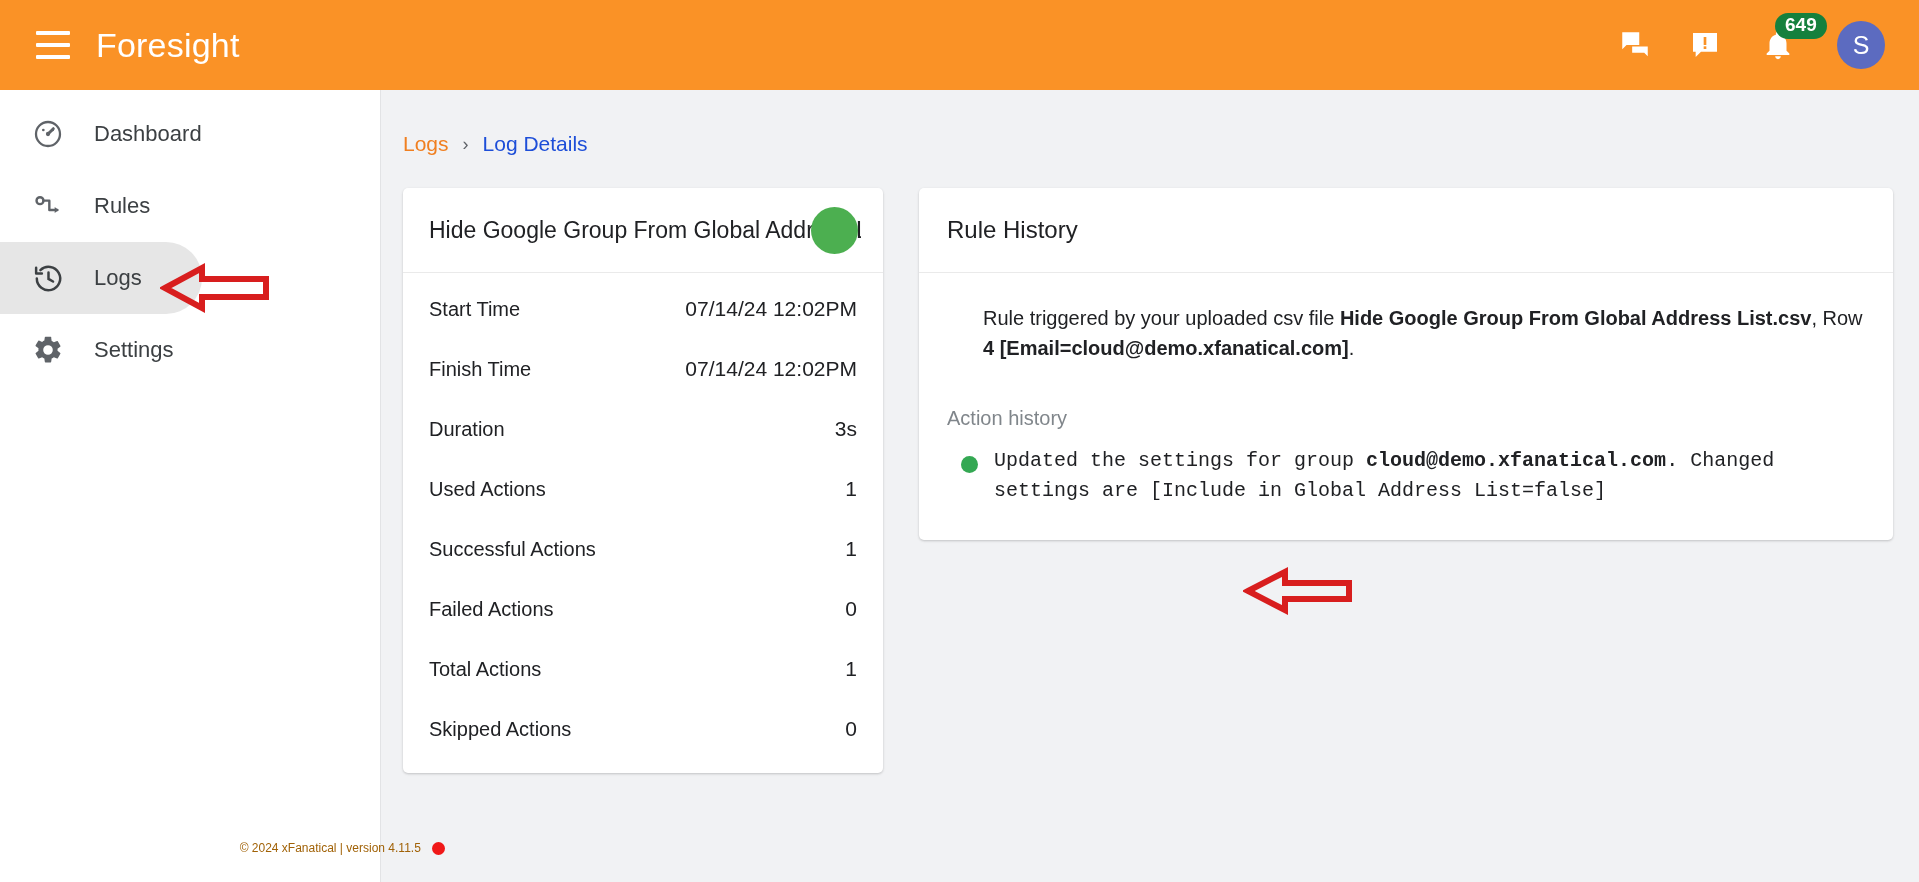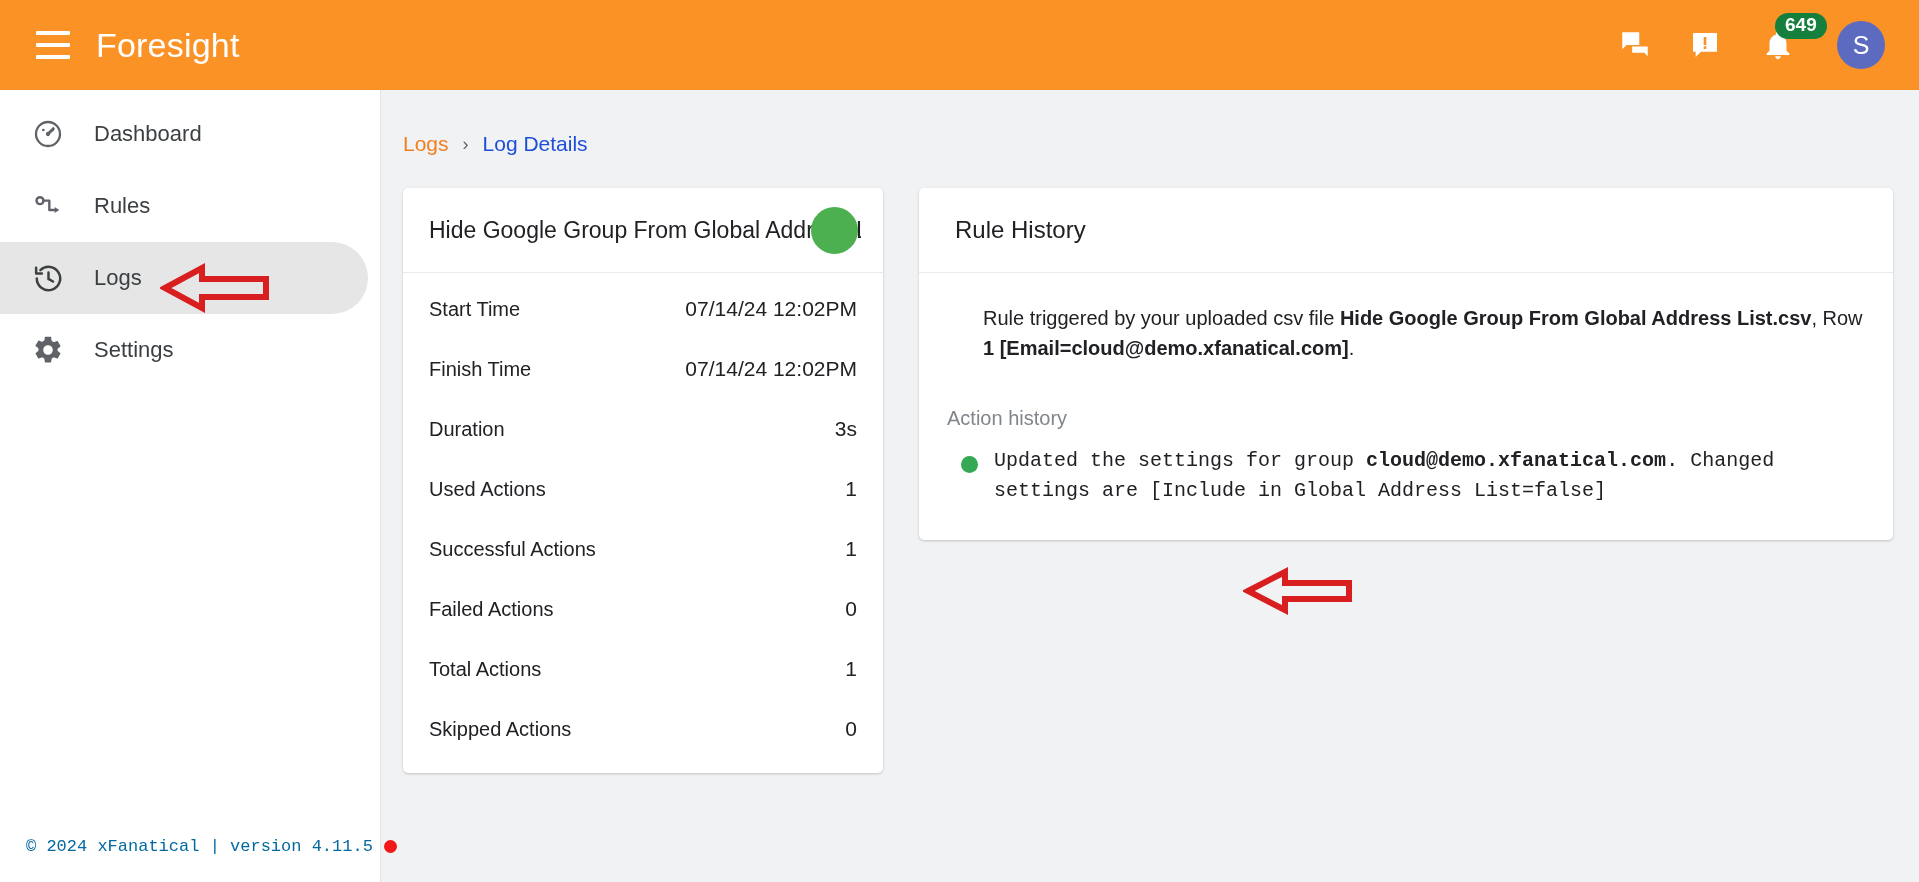--- a/index.html
+++ b/index.html
@@ -52,42 +52,42 @@
   }
 
   
   .body-row { flex: 1 1 auto; display: flex; min-height: 0; position: relative; }
 
   
   .sidebar {
     width: 381px; min-width: 381px;
     background: #ffffff;
     border-right: 1px solid #E2E3E5;
-    display: flex; flex-direction: column;
+    display: flex; flex-direction: row;
     position: relative;
   }
   .nav { padding-top: 8px; }
   .nav-item {
     display: flex; align-items: center;
     height: 72px; padding-left: 22px;
     cursor: pointer; position: relative;
     border-top-right-radius: 36px; border-bottom-right-radius: 36px;
     margin-right: 12px;
   }
   .nav-item.active { background: #E6E6E6; }
   .nav-ico {
     width: 52px; min-width: 52px; display: flex; align-items: center; justify-content: center;
     color: #5F6368;
   }
   .nav-label {
     font-size: 22px; color: #3C4043; margin-left: 20px; white-space: nowrap;
   }
   .sidebar-foot { margin-top: auto; padding: 0 0 26px 26px; }
   .foot-text {
-    font-size: 17px; color: #0369a1; display: inline-flex; align-items: center; white-space: nowrap; font-family: Liberation Mono, monospace;
+    font-size: 12px; color: #a16207; display: inline-flex; align-items: center; white-space: nowrap;
   }
   .foot-dot {
     width: 13px; height: 13px; border-radius: 50%; background: #F01818;
     display: inline-block; margin-left: 11px;
   }
 
   
   .main {
     flex: 1 1 auto; background: #F1F2F4;
     padding: 0 26px 0 0; min-width: 0; overflow: hidden;
@@ -126,21 +126,21 @@
     display: flex; align-items: center; justify-content: space-between;
     padding: 0 26px; height: 60px;
   }
   .stat-label { font-size: 20px; color: #202124; }
   .stat-value { font-size: 21px; color: #202124; }
 
   
   .card-right { flex: 1 1 auto; min-width: 0; }
   .card-right-head {
     height: 85px; display: flex; align-items: center;
-    padding: 0 36px; border-bottom: 1px solid #EAEAEA;
+    padding: 0 28px; border-bottom: 1px solid #EAEAEA;
   }
   .rh-title { font-size: 24px; color: #202124; }
   .rh-body { padding: 30px 28px 34px 28px; }
   .section-label { font-size: 20px; color: #80868B; margin-bottom: 16px; }
   .trigger-text {
     font-size: 20px; color: #202124; line-height: 1.5;
     padding-left: 36px; max-width: 1000px;
   }
   .trigger-text b { font-weight: 700; text-align: center; }
   .section-gap { height: 44px; }
@@ -306,21 +306,21 @@
             </div>
           </div>
         </div>
 
         <div class="card card-right">
           <div class="card-right-head">
             <span class="rh-title">Rule History</span>
           </div>
           <div class="rh-body">
 
-            <div class="trigger-text"><span>Rule triggered by your uploaded csv file </span><b>Hide Google Group From Global Address List.csv</b><span>, Row </span><b>1 [Email=cloud@demo.xfanatical.com]</b><span>.</span></div>
+            <div class="trigger-text"><span>Rule triggered by your uploaded csv file </span><b>Hide Google Group From Global Address List.csv</b><span>, Row </span><b>4 [Email=cloud@demo.xfanatical.com]</b><span>.</span></div>
 
             <div class="section-gap"></div>
 
             <div class="section-label">Action history</div>
             <div class="action-item">
               <span class="action-dot"></span>
               <div class="action-text"><span>Updated the settings for group </span><b>cloud@demo.xfanatical.com</b><span>. Changed settings are [Include in Global Address List=false]</span></div>
             </div>
 
           </div>

